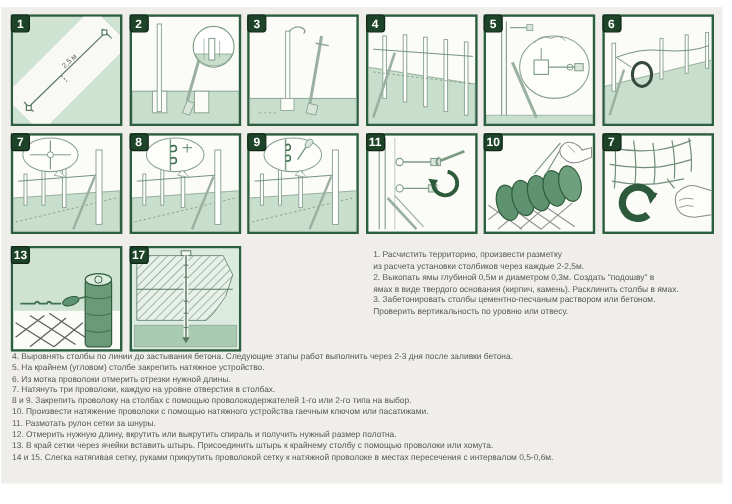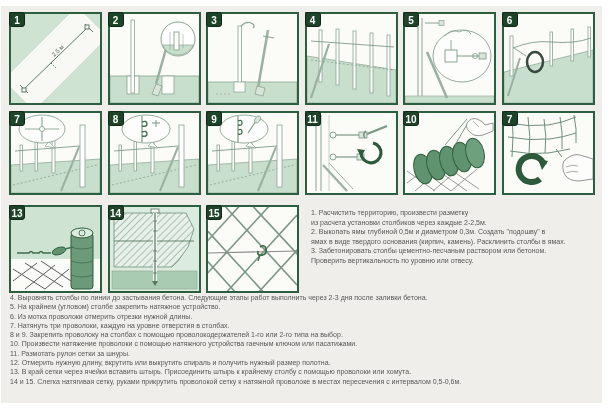--- a/index.html
+++ b/index.html
@@ -344,21 +344,21 @@
       </g>
       <g>
         <path d="M6,46 h12 q2,-3 4,0 h6 q2,-3 4,0 h8" fill="none" stroke="#3f7050" stroke-width="1.6"></path>
         <ellipse cx="48" cy="44" rx="7" ry="3.5" transform="rotate(-18 48 44)" fill="#5f9370" stroke="#2f5d3c" stroke-width="0.9"></ellipse>
         <line x1="54" y1="42" x2="62" y2="40" stroke="#3f7050" stroke-width="1.4"></line>
       </g>
     </svg>
   </div>
 
   <div class="panel">
-    <div class="badge">14</div>
+    <div class="badge">17</div>
     <svg viewBox="0 0 89 84" preserveAspectRatio="none">
       <defs>
         <pattern id="hatch14" width="5" height="5" patternUnits="userSpaceOnUse" patternTransform="rotate(45)">
           <rect width="5" height="5" fill="#e7f0e9"></rect>
           <line x1="0" y1="0" x2="0" y2="5" stroke="#6f8f79" stroke-width="1"></line>
         </pattern>
       </defs>
       <rect x="0" y="0" width="89" height="84" fill="#dcebe0"></rect>
       <rect x="2" y="64" width="85" height="18" fill="#a9cbb1" stroke="#8aa392" stroke-width="0.6"></rect>
       <path d="M4,6 h72 l8,16 -6,18 -10,14 -6,6 H4 z" fill="url(#hatch14)" stroke="#6f8f79" stroke-width="0.8"></path>
@@ -366,40 +366,20 @@
       <g>
         <rect x="41" y="2" width="8" height="4" fill="#f3f6f2" stroke="#57775f" stroke-width="0.8"></rect>
         <line x1="45" y1="6" x2="45" y2="74" stroke="#f3f6f2" stroke-width="4"></line>
         <line x1="45" y1="6" x2="45" y2="74" stroke="#57775f" stroke-width="1.2"></line>
         <path d="M43,14 h4 M43,24 h4 M43,44 h4 M43,54 h4 M43,66 h4" stroke="#57775f" stroke-width="0.8"></path>
         <path d="M42,74 l3,5 3,-5 z" fill="#57775f"></path>
       </g>
     </svg>
   </div>
 
-  <div class="panel">
-    <div class="badge">15</div>
-    <svg viewBox="0 0 89 84" preserveAspectRatio="none">
-      <g stroke="#7d9686" stroke-width="1.6" fill="none">
-        <line x1="-6" y1="18" x2="60" y2="90"></line>
-        <line x1="14" y1="-4" x2="89" y2="78"></line>
-        <line x1="40" y1="-6" x2="92" y2="50"></line>
-        <line x1="-6" y1="48" x2="28" y2="86"></line>
-        <line x1="64" y1="-4" x2="-4" y2="70"></line>
-        <line x1="89" y1="8" x2="16" y2="88"></line>
-        <line x1="92" y1="40" x2="48" y2="88"></line>
-        <line x1="36" y1="-6" x2="-6" y2="40"></line>
-      </g>
-      <line x1="0" y1="46" x2="89" y2="44" stroke="#8a8a8a" stroke-width="1.1"></line>
-      <g>
-        <path d="M52,40 q5,-3 6,2 q1,5 -4,6 q-5,1 -4,-4" fill="none" stroke="#3f7050" stroke-width="1.8"></path>
-        <line x1="52" y1="48" x2="50" y2="54" stroke="#3f7050" stroke-width="1.4"></line>
-      </g>
-    </svg>
-  </div>
 </div>
 
 <div class="txtblock side-text">
   <div class="txtline">1. Расчистить территорию, произвести разметку</div>
   <div class="txtline">из расчета установки столбиков через каждые 2-2,5м.</div>
   <div class="txtline">2. Выкопать ямы глубиной 0,5м и диаметром 0,3м. Создать "подошву" в</div>
   <div class="txtline">ямах в виде твердого основания (кирпич, камень). Расклинить столбы в ямах.</div>
   <div class="txtline">3. Забетонировать столбы цементно-песчаным  раствором или бетоном.</div>
   <div class="txtline">Проверить вертикальность по уровню или отвесу.</div>
 </div>

